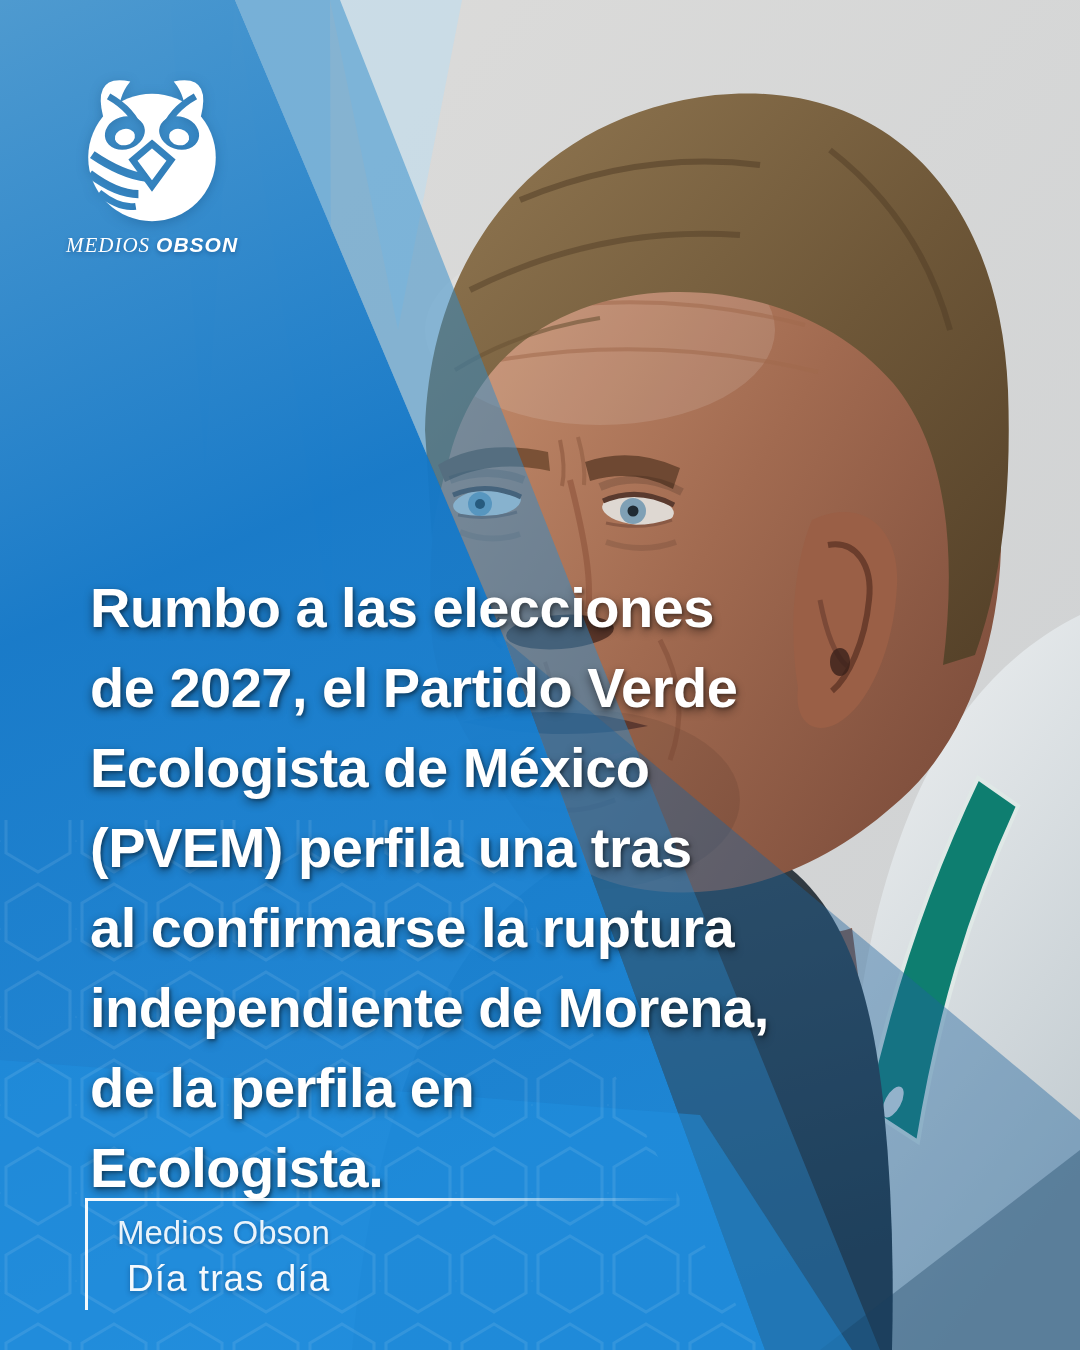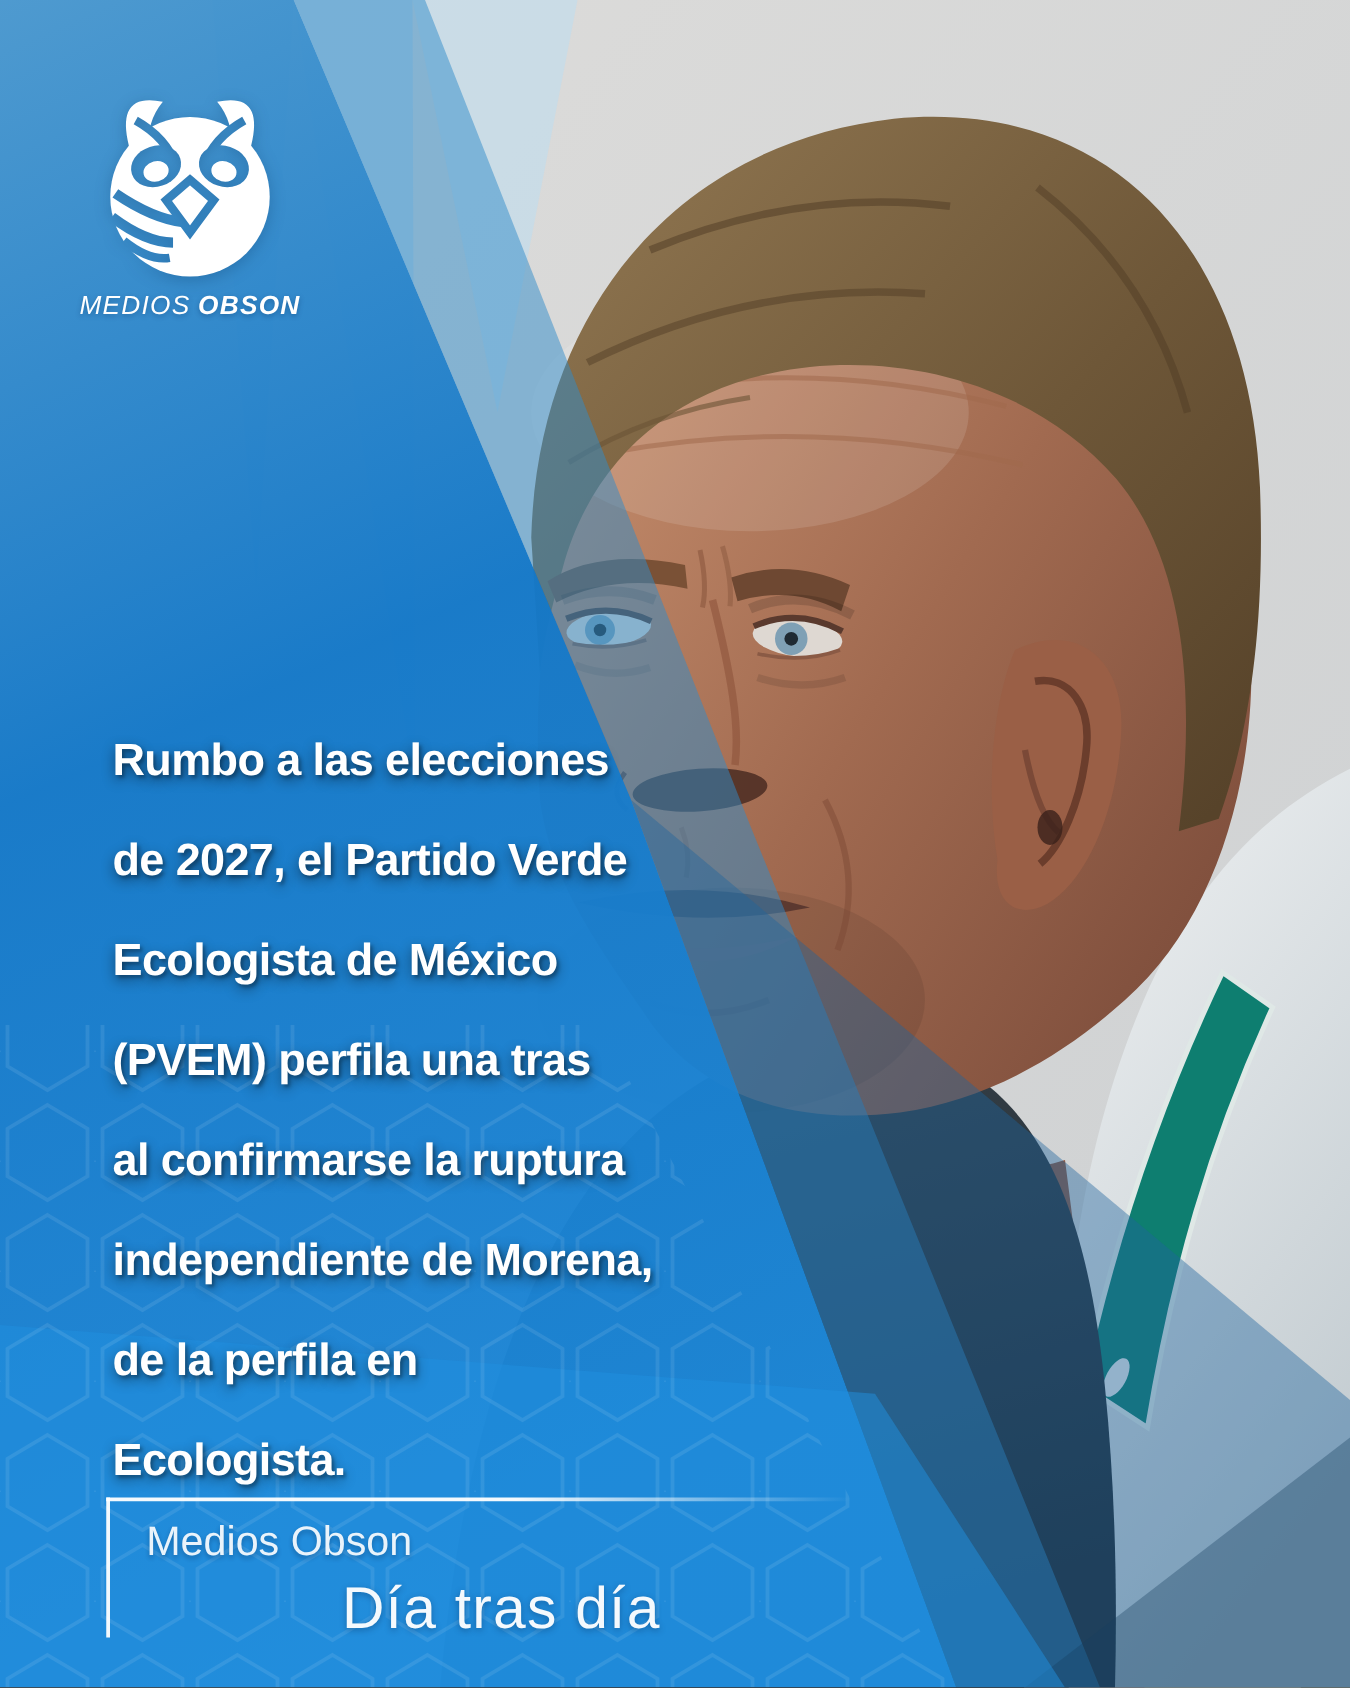--- a/index.html
+++ b/index.html
@@ -9,38 +9,38 @@
   }
   .layer{position:absolute;inset:0;width:1080px;height:1350px;display:block;}
   
   .logo{position:absolute;left:42px;top:57px;width:220px;text-align:center;}
   .logo svg{display:block;width:190px;height:190px;margin:0 auto;
     filter:drop-shadow(0 3px 6px rgba(0,40,80,.25));}
   .logo-text{
     margin-top:-14px;color:#fff;font-style:italic;font-size:21px;letter-spacing:1px;
     text-shadow:0 2px 4px rgba(0,40,90,.35);white-space:nowrap;
   }
-  .logo-text .rg{font-weight:400;margin-right:6px;}
+  .logo-text .rg{font-weight:400;margin-right:6px;font-family:Liberation Serif, serif;}
   .logo-text .bd{font-weight:700;}
   
   .headline{
     position:absolute;left:90px;top:568px;color:#ffffff;
-    font-size:36px;font-weight:700;line-height:80px;letter-spacing:-.5px;
+    font-size:56px;font-weight:700;line-height:80px;letter-spacing:-.5px;
     text-shadow:0 4px 10px rgba(0,0,0,.45),2px 2px 3px rgba(0,0,0,.3);
     white-space:nowrap;
   }
   
   .footer{position:absolute;left:85px;top:1198px;width:600px;height:115px;color:#f4f9fd;}
   .footer-vline{position:absolute;left:0;top:0;width:3px;height:112px;background:rgba(255,255,255,.95);}
   .footer-hline{position:absolute;left:0;top:0;height:3px;width:596px;
     background:linear-gradient(to right,rgba(255,255,255,.95) 55%,rgba(255,255,255,0));}
   .footer-source{margin:16px 0 0 32px;font-size:33px;font-weight:400;opacity:.95;
     text-shadow:0 2px 4px rgba(0,30,70,.35);}
-  .footer-tagline{margin:6px 0 0 32px;font-size:47px;font-weight:400;letter-spacing:1px;
-    text-shadow:0 2px 5px rgba(0,30,70,.35);text-align:center;}
+  .footer-tagline{margin:6px 0 0 42px;font-size:37px;font-weight:400;letter-spacing:1px;
+    text-shadow:0 2px 5px rgba(0,30,70,.35);}
 </style>
 </head>
 <body>
 
 <div class="canvas">
 
   <svg class="layer" viewBox="0 0 1080 1350" preserveAspectRatio="none" aria-hidden="true">
     <defs>
       <linearGradient id="bgG" x1="0" y1="0" x2="1" y2="1">
         <stop offset="0" stop-color="#dedddb"></stop>

